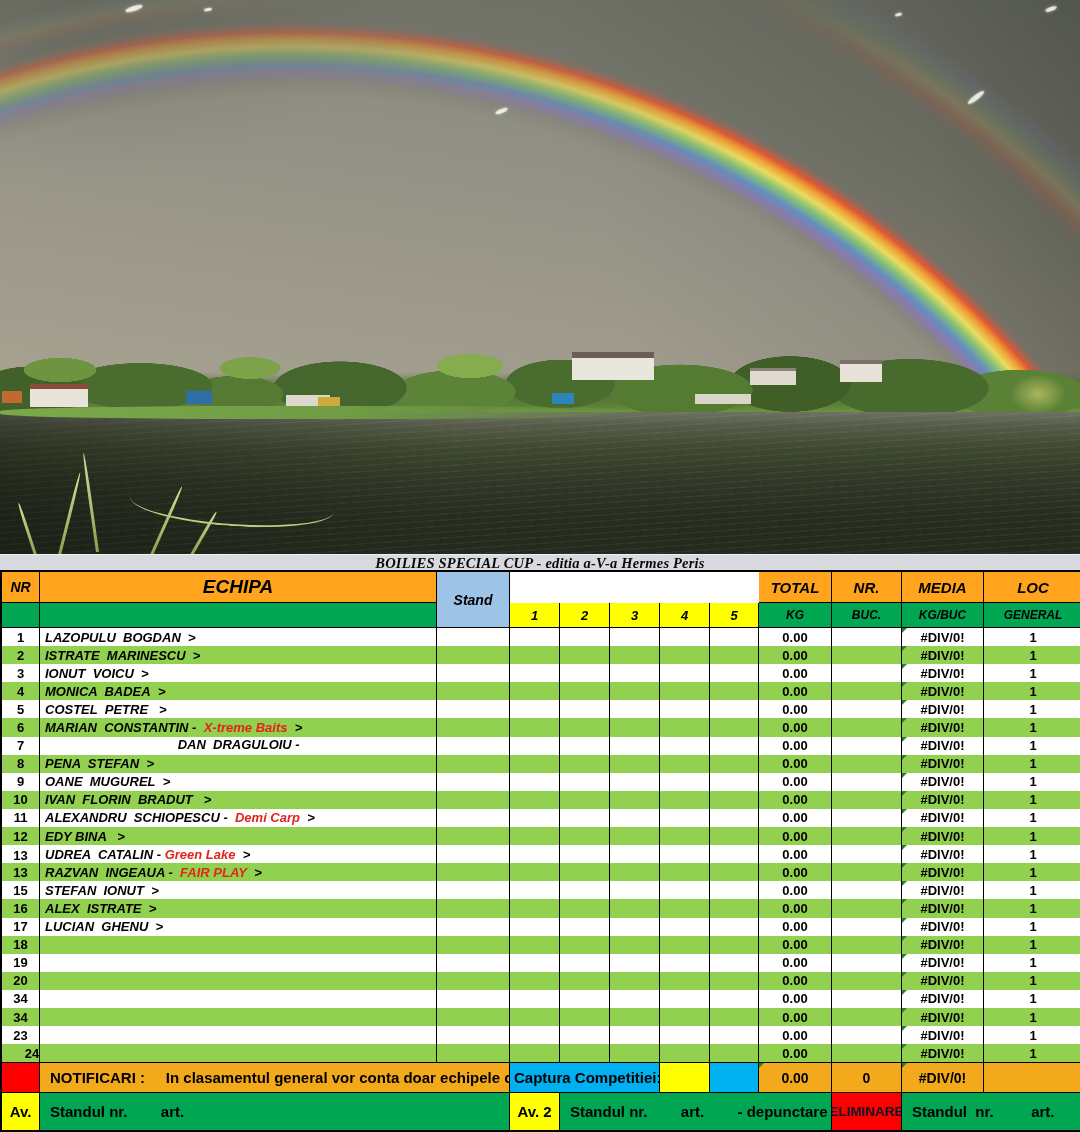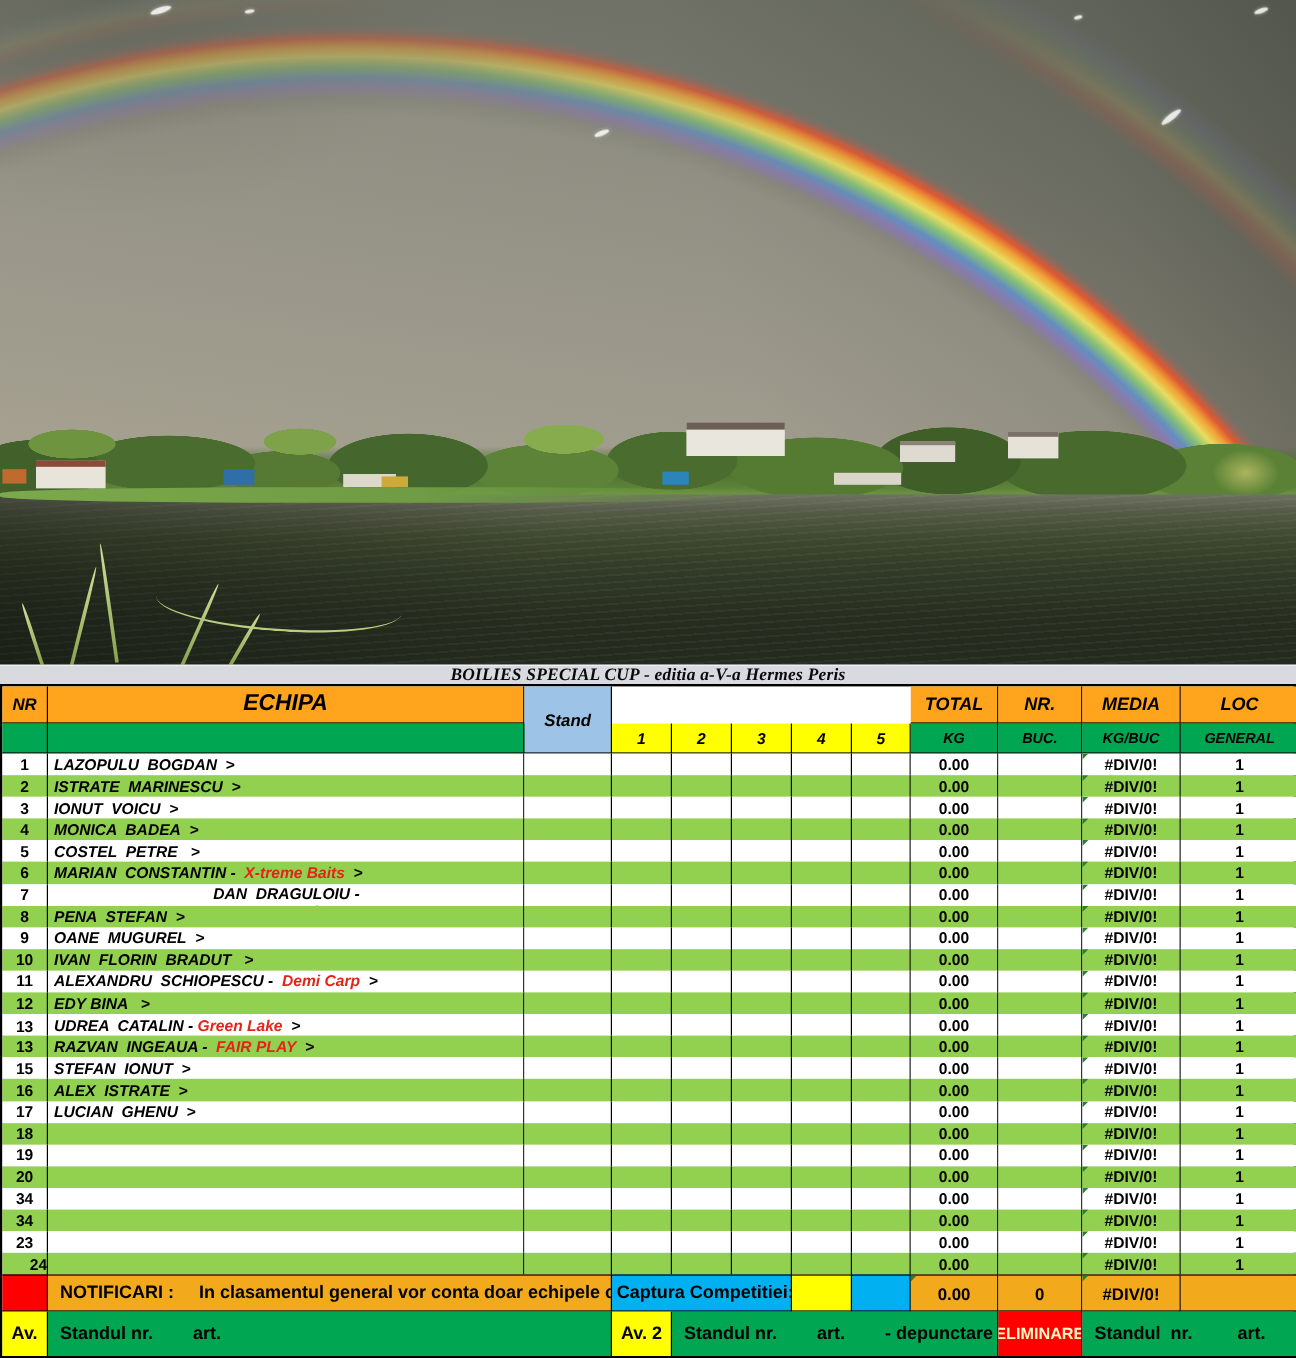--- a/index.html
+++ b/index.html
@@ -102,21 +102,21 @@
   .odd-row{background:#ffffff;}
   .c-name{justify-content:flex-start;padding-left:5px;font-style:italic;}
   .brand{color:#e1251b;}
   .tri{position:absolute;top:0;left:0;width:0;height:0;
     border-top:5px solid #2f7d32;border-right:5px solid transparent;}
   .left-pad{justify-content:flex-start;padding-left:10px;}
   .fs15{font-size:15px;}
   .fs14{font-size:14px;}
   .fs12{font-size:12px;}
   .fs19{font-size:19px;}
-  .white-text{color:#fef9c3;font-size:13.5px;}
+  .white-text{color:#0f172a;font-size:13.5px;}
 </style>
 </head>
 <body>
 
 <div id="app">
 
   <div id="photo">
     <div id="sky" class="lay"></div>
     <div id="glow-inner" class="lay"></div>
     <div id="bow-sec1" class="lay"></div>

